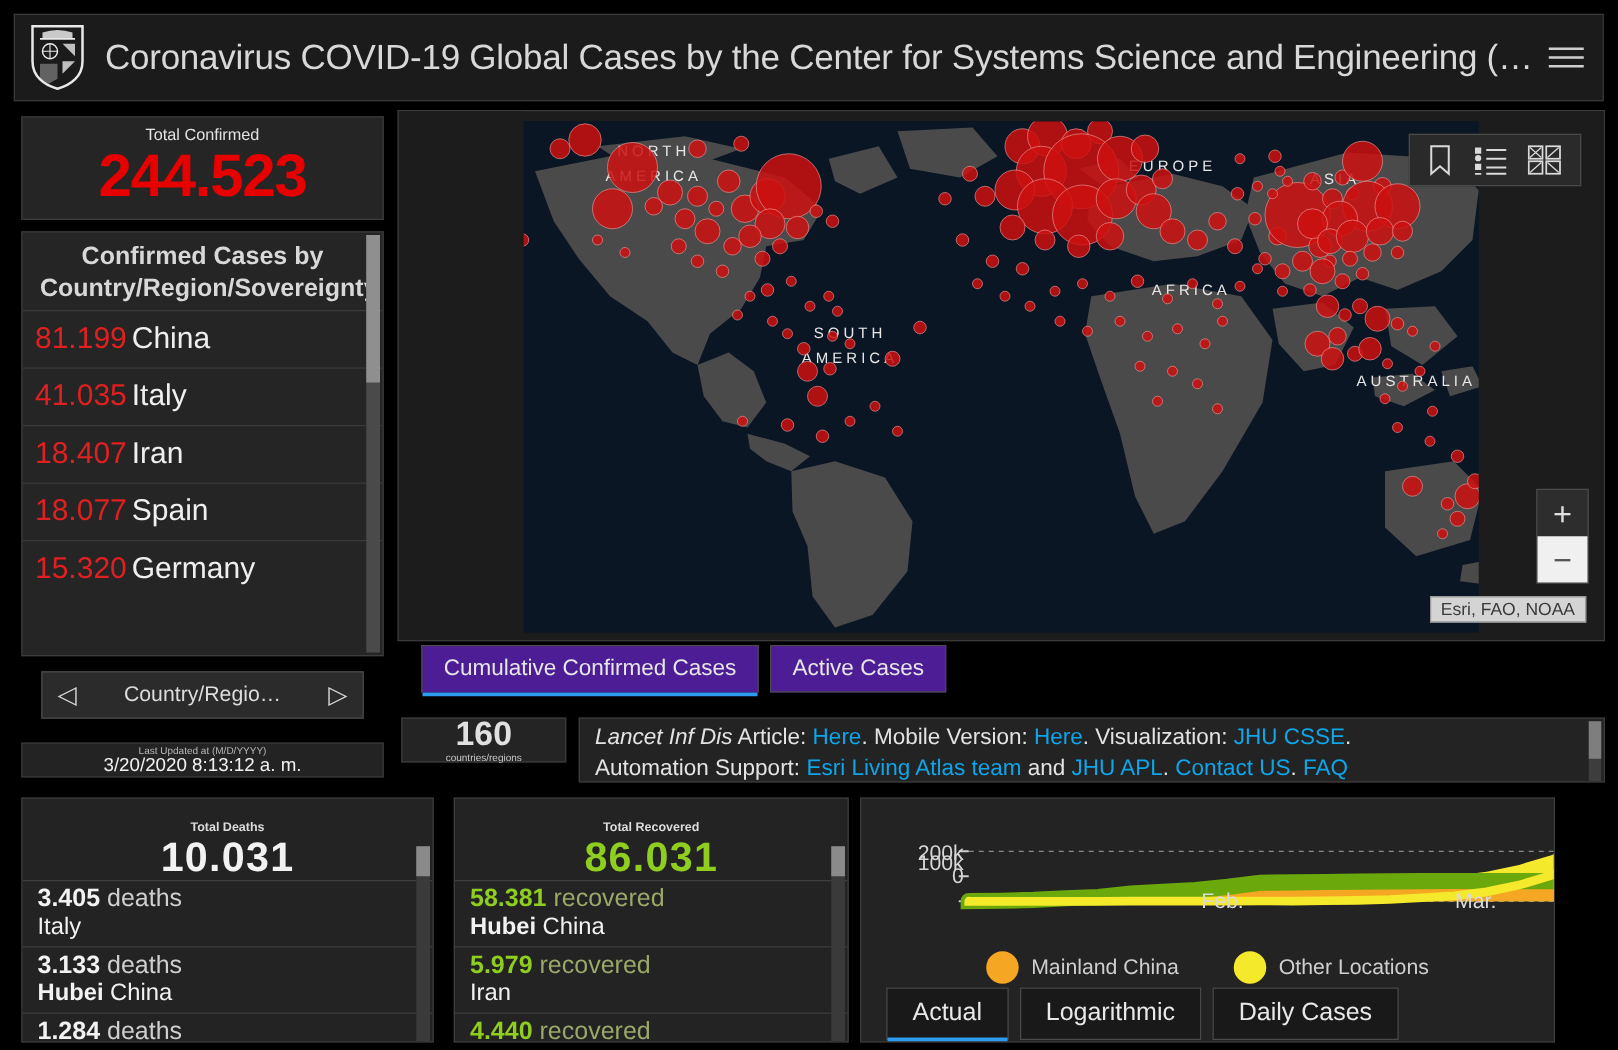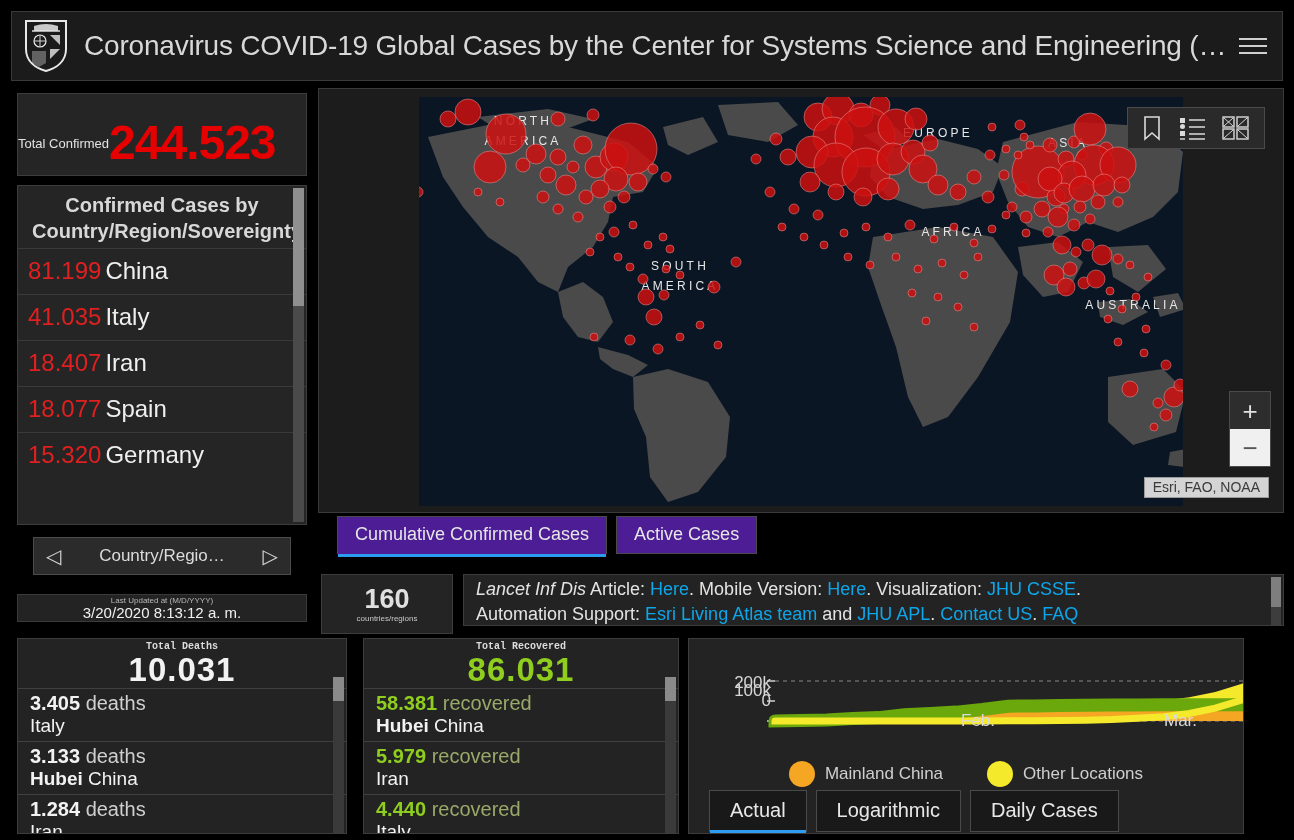--- a/index.html
+++ b/index.html
@@ -29,22 +29,22 @@
     position: absolute; left: 3px; width: 28px; height: 2px; background: #cfcfcf; display:block;
   }
   .hamburger i:nth-child(1){ top: 9px; }
   .hamburger i:nth-child(2){ top: 16px; }
   .hamburger i:nth-child(3){ top: 23px; }
 
   
   .total-confirmed {
     position: absolute; left: 17px; top: 93px; width: 290px; height: 83px;
     background: #252525; border: 1px solid #3d3d3d;
-    display: flex; flex-direction: row; align-items: center; justify-content: flex-start;
-    padding-top: 17px;
+    display: flex; flex-direction: column; align-items: center; justify-content: flex-start;
+    padding-top: 6px;
   }
   .tc-label { color: #e2e2e2; font-size: 13px; }
   .tc-value { color: #e60000; font-size: 48px; font-weight: 700; line-height: 54px; letter-spacing: -1px; }
 
   .country-panel {
     position: absolute; left: 17px; top: 185px; width: 290px; height: 340px;
     background: #252525; border: 1px solid #3d3d3d; overflow: hidden;
   }
   .cp-title {
     color: #d8d8d8; font-size: 20px; font-weight: 700; text-align: center;
@@ -124,21 +124,21 @@
     color: #e6e6e6; font-size: 18px; padding: 7px 17px 8px 17px; cursor: pointer;
     position: relative;
   }
   .mtab.active { border-bottom: none; padding-bottom: 9px; }
   .mtab.active::after {
     content: ""; position: absolute; left: 0; right: 0; bottom: -3px; height: 3px; background: #2d9bf0;
   }
 
   
   .countries-box {
-    position: absolute; left: 321px; top: 574px; width: 132px; height: 60px;
+    position: absolute; left: 321px; top: 574px; width: 132px; height: 36px;
     background: #242424; border: 1px solid #3d3d3d;
     display: flex; flex-direction: column; align-items: center; justify-content: center;
   }
   .cb-num { color: #e0e0e0; font-size: 27px; font-weight: 700; line-height: 29px; }
   .cb-label { color: #c9c9c9; font-size: 8px; }
 
   .info-bar {
     position: absolute; left: 463px; top: 574px; width: 821px; height: 52px;
     background: #232323; border: 1px solid #3d3d3d; overflow: hidden;
     color: #e3e3e3; font-size: 18px; line-height: 25px; padding: 2px 12px 0 12px;
@@ -150,21 +150,21 @@
 
   
   .deaths-panel {
     position: absolute; left: 17px; top: 638px; width: 330px; height: 196px;
     background: #232323; border: 1px solid #3d3d3d; overflow: hidden;
   }
   .recov-panel {
     position: absolute; left: 363px; top: 638px; width: 316px; height: 196px;
     background: #232323; border: 1px solid #3d3d3d; overflow: hidden;
   }
-  .bp-label { text-align: center; color: #dcdcdc; font-size: 10px; font-weight: 700; padding-top: 2px; font-family: Liberation Mono, monospace; }
+  .bp-label { text-align: center; color: #dcdcdc; font-size: 10px; font-weight: 700; padding-top: 18px; }
   .bp-total { text-align: center; font-size: 33px; font-weight: 700; line-height: 36px; letter-spacing: 1px; }
   .deaths-panel .bp-total { color: #f2f2f2; }
   .recov-panel .bp-total { color: #8fce1f; }
   .bp-row { border-top: 1px solid #3f3f3f; padding: 3px 12px 4px 12px; cursor: pointer; }
   .bp-row:first-of-type { border-top: none; }
   .bp-line1 { font-size: 20px; font-weight: 700; }
   .bp-line2 { font-size: 19px; color: #f2f2f2; font-weight: 700; }
   .bp-line2 .reg { font-weight: 700; }
   .bp-line2 .ctry { font-weight: 400; }
   .deaths-panel .bp-num { color: #f2f2f2; }

